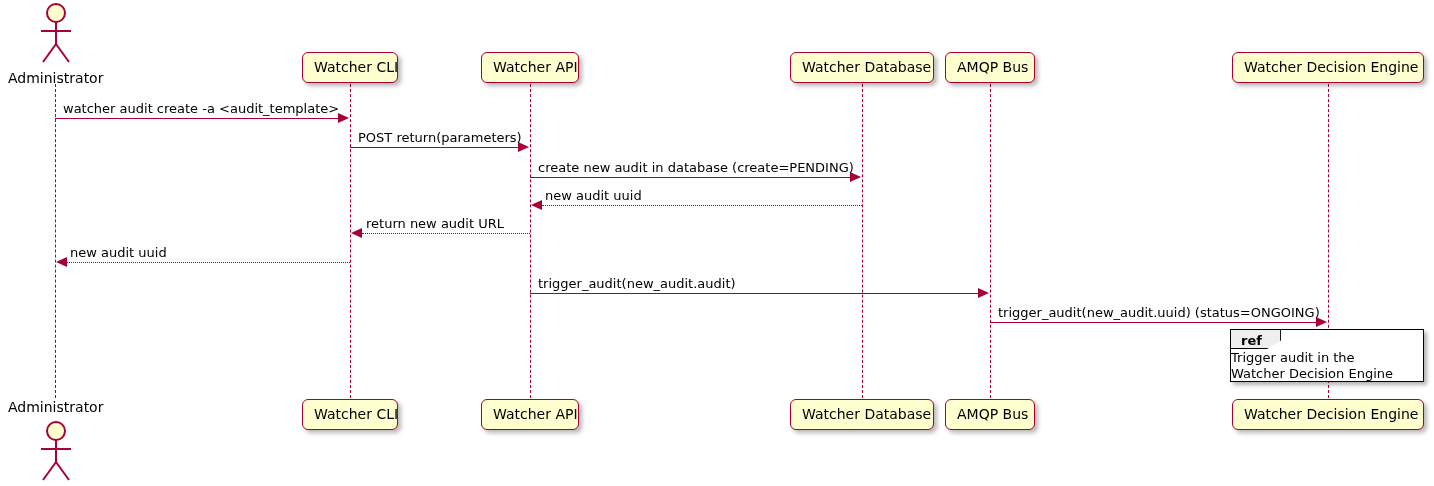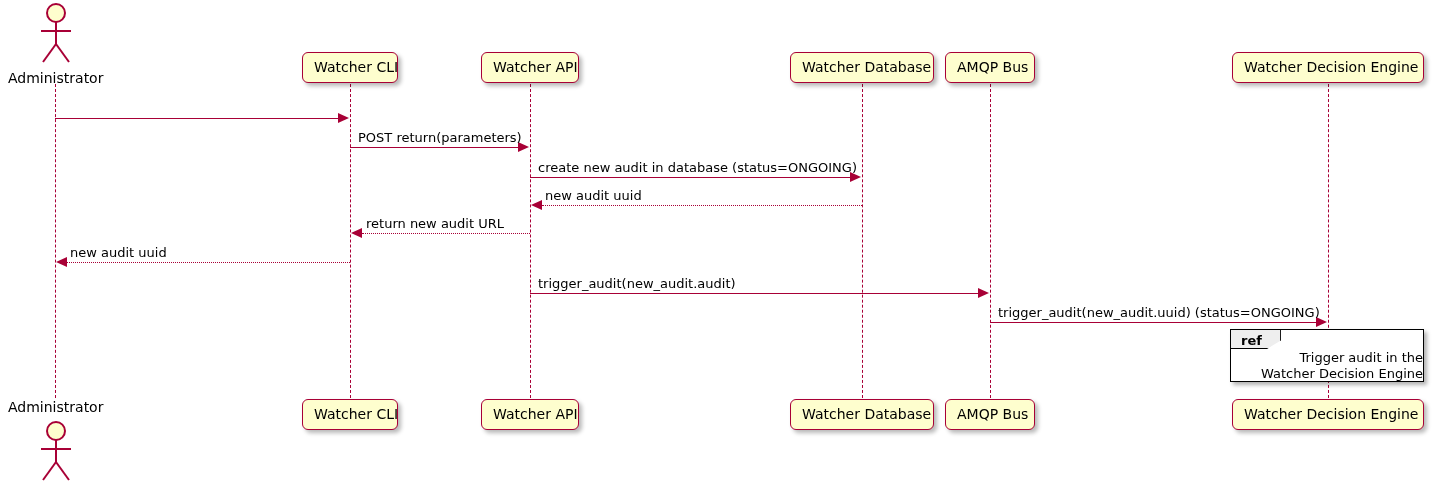--- a/index.html
+++ b/index.html
@@ -101,21 +101,21 @@
     padding: 3px 18px 0 10px;
     box-sizing: border-box;
     line-height: 15px;
     clip-path: polygon(0 0, 100% 0, 100% 55%, 72% 100%, 0 100%);
   }
   .ref-body {
     position: absolute;
     left: 0;
     top: 20px;
     width: 100%;
-    text-align: right;
+    text-align: left;
     font-size: 13px;
     color: #000000;
     line-height: 16px;
   }
   .ref-body div { white-space: nowrap; }
 </style>
 </head>
 <body>
 
 <div id="diagram">
@@ -137,28 +137,29 @@
   <div class="actor-label" style="left:8px; top:70px;">Administrator</div>
 
   <div class="participant" style="left:302px; top:52px; width:96px;">Watcher CLI</div>
   <div class="participant" style="left:481px; top:52px; width:98px;">Watcher API</div>
   <div class="participant" style="left:790px; top:52px; width:144px;">Watcher Database</div>
   <div class="participant" style="left:945px; top:52px; width:90px;">AMQP Bus</div>
   <div class="participant" style="left:1232px; top:52px; width:192px;">Watcher Decision Engine</div>
 
   <div class="msg-line" style="left:55px; top:118px; width:284px;"></div>
   <div class="arrow-head right" style="left:338px; top:113px;"></div>
+  <div class="msg-label" style="left:63px; top:102px;">watcher audit create -a &lt;audit_template&gt;</div>
 
   <div class="msg-line" style="left:350px; top:147px; width:169px;"></div>
   <div class="arrow-head right" style="left:518px; top:142px;"></div>
   <div class="msg-label" style="left:358px; top:131px;">POST return(parameters)</div>
 
   <div class="msg-line" style="left:530px; top:177px; width:321px;"></div>
   <div class="arrow-head right" style="left:850px; top:172px;"></div>
-  <div class="msg-label" style="left:538px; top:161px;">create new audit in database (status=ONGOING)</div>
+  <div class="msg-label" style="left:538px; top:161px;">create new audit in database (create=PENDING)</div>
 
   <div class="msg-line dotted" style="left:542px; top:205px; width:320px;"></div>
   <div class="arrow-head left" style="left:531px; top:200px;"></div>
   <div class="msg-label" style="left:545px; top:189px;">new audit uuid</div>
 
   <div class="msg-line dotted" style="left:362px; top:233px; width:168px;"></div>
   <div class="arrow-head left" style="left:351px; top:228px;"></div>
   <div class="msg-label" style="left:366px; top:217px;">return new audit URL</div>
 
   <div class="msg-line dotted" style="left:67px; top:262px; width:283px;"></div>

